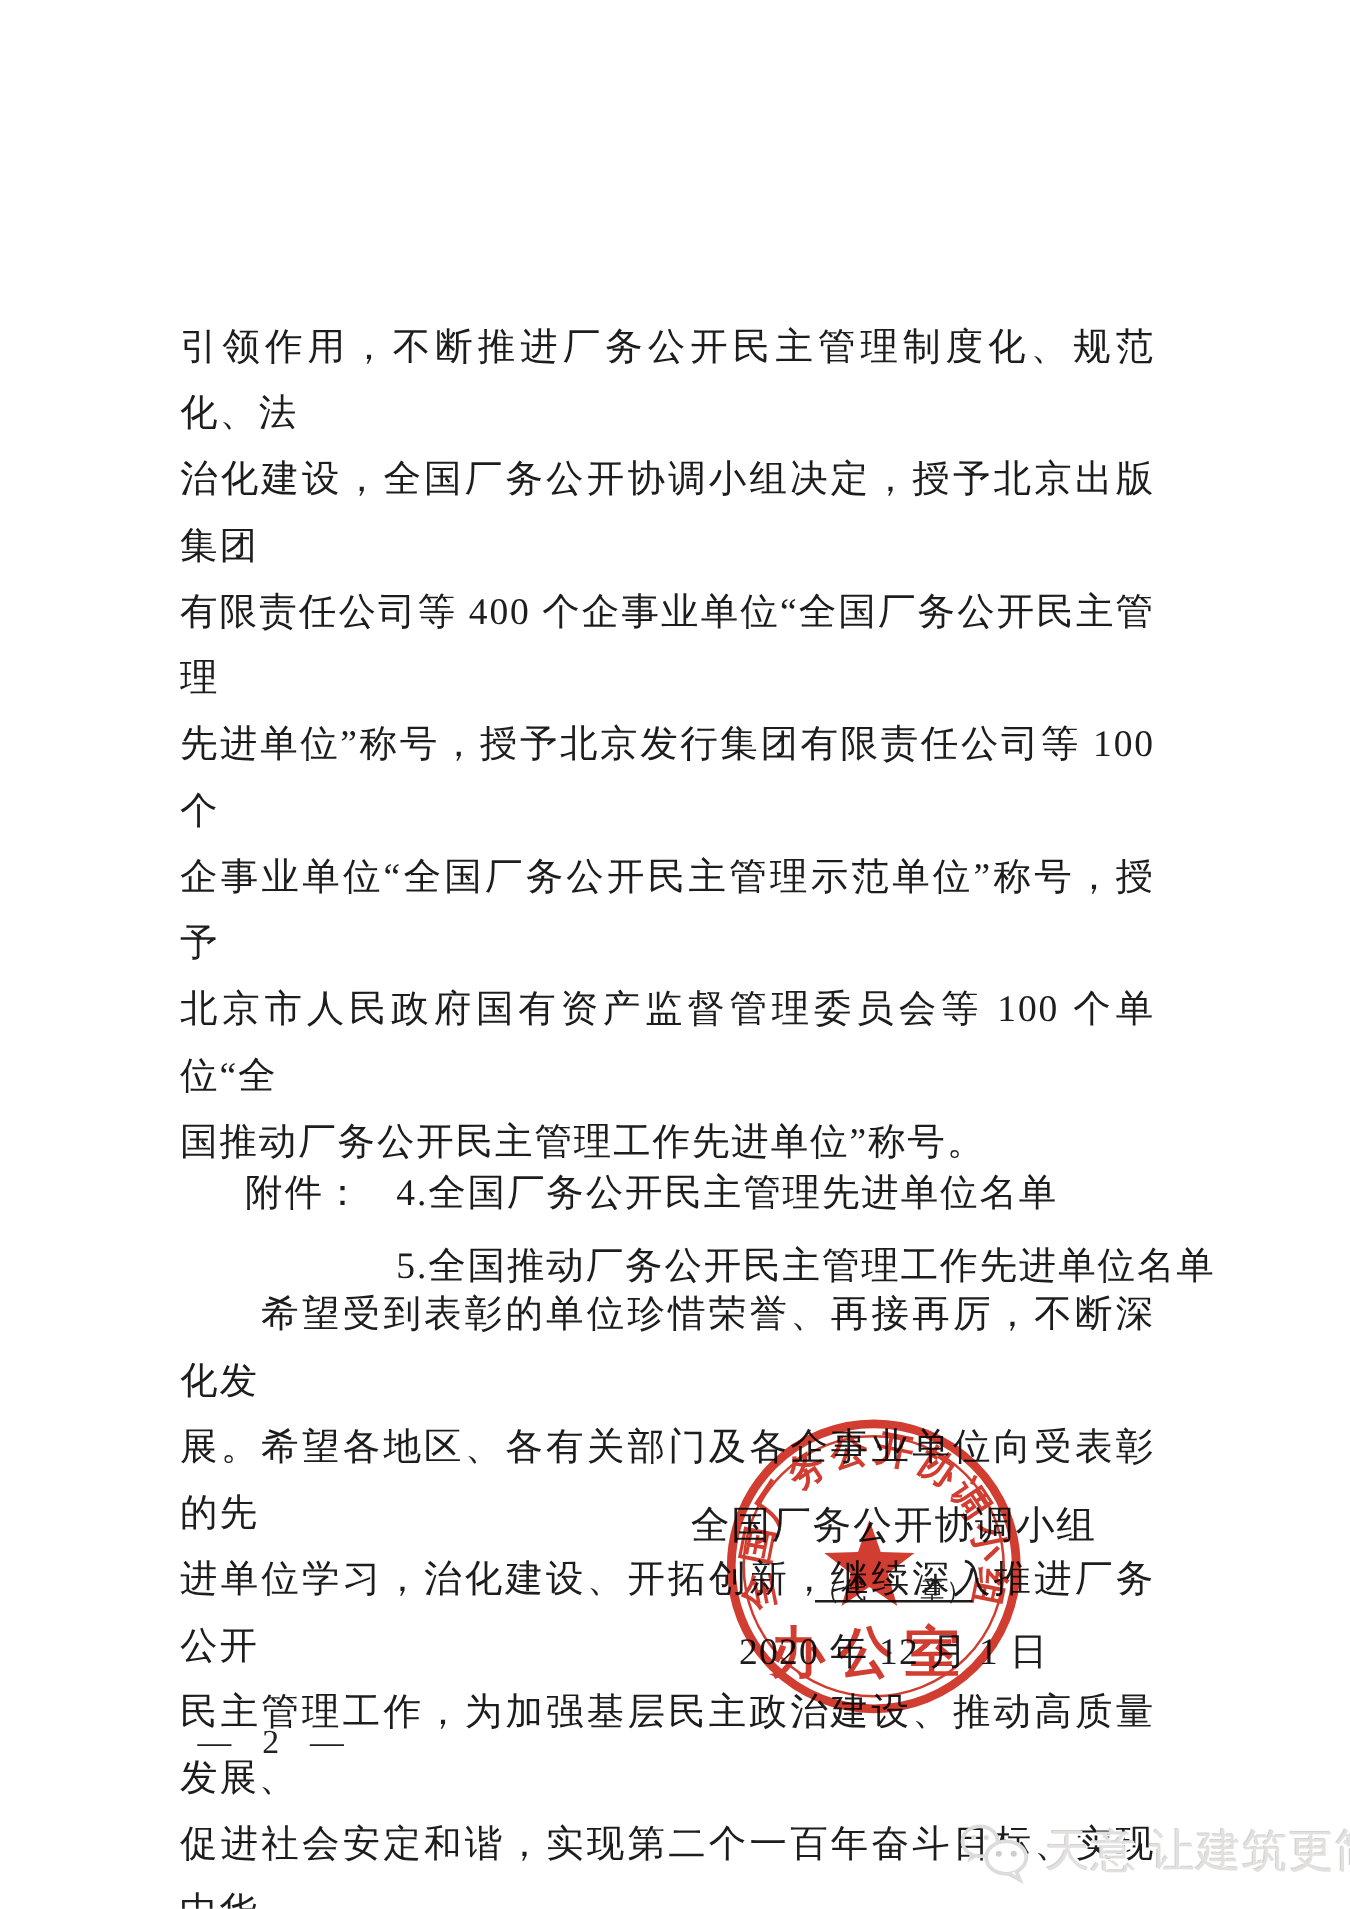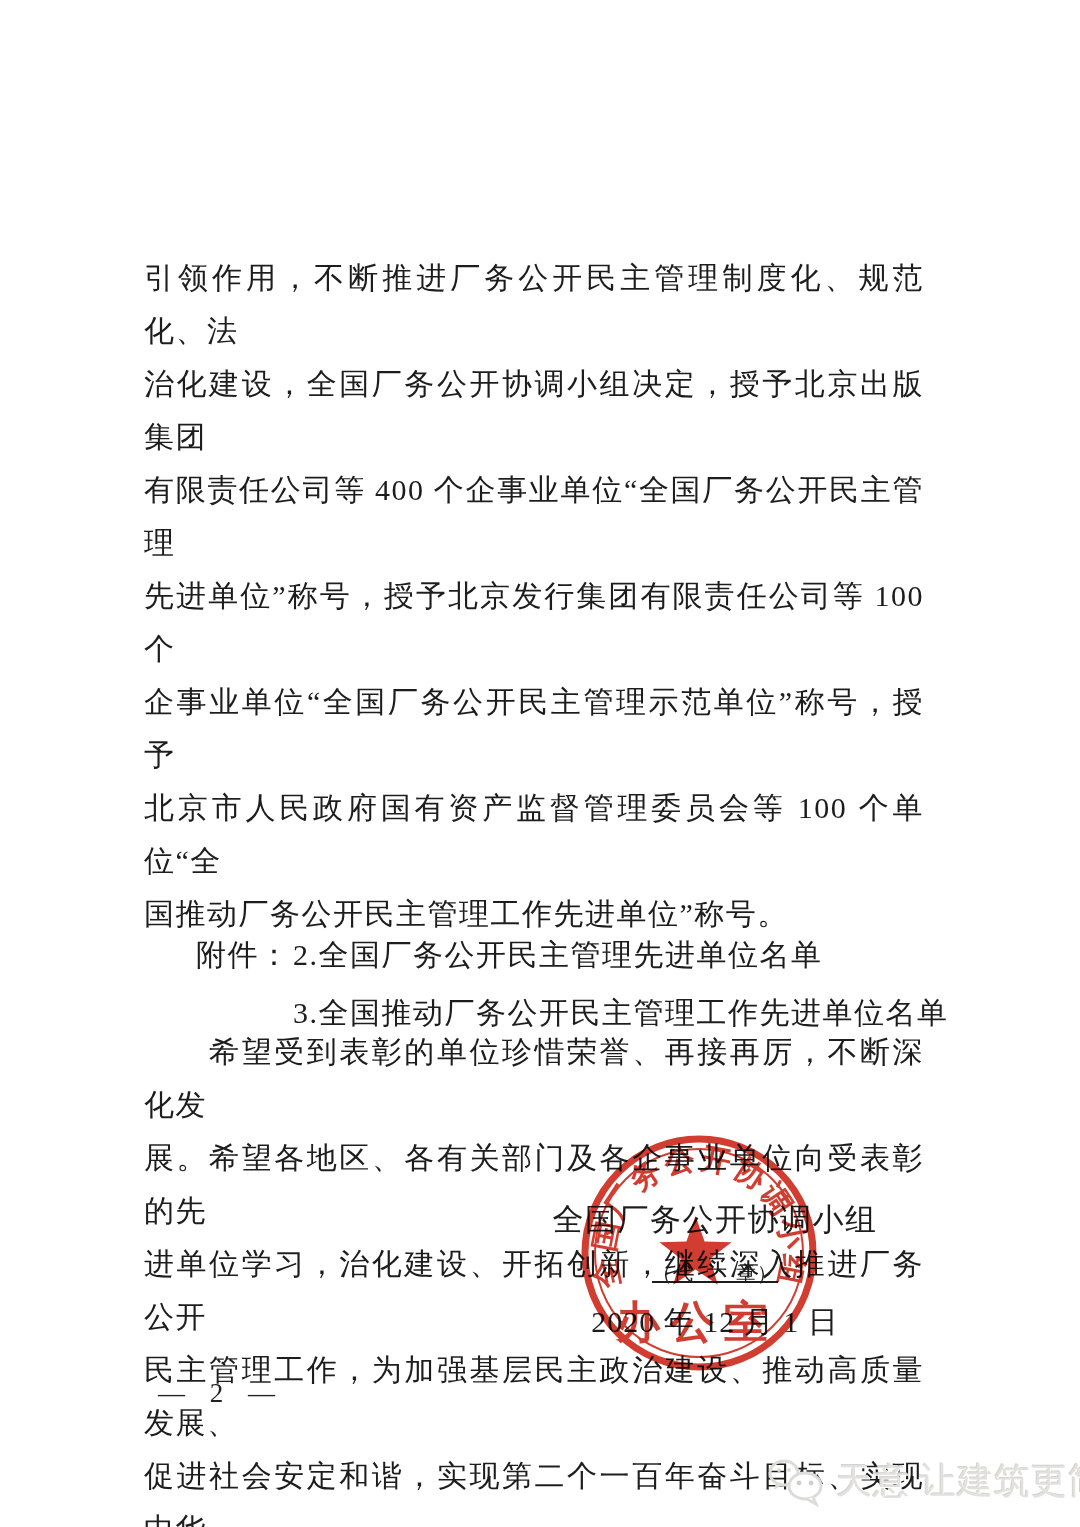--- a/index.html
+++ b/index.html
@@ -28,21 +28,21 @@
   .body-text p { margin: 16px; }
 
   
   .attachments {
     position: absolute;
     left: 196px; top: 926px;
     font-size: 30px; line-height: 58px;
     letter-spacing: 1.5px;
     color: #1d1d1d;
   }
-  .att-row { display: flex; }
+  .att-row { display: flex; gap: 24px; }
   .att-label { display: inline-block; width: 97px; flex: 0 0 97px; }
 
   
   .signature {
     position: absolute;
     left: 495px; top: 1198px; width: 440px;
     text-align: center;
     color: #1d1d1d;
   }
   .sig-org  { font-size: 31px; letter-spacing: 1.5px; line-height: 44px; }
@@ -108,28 +108,28 @@
 展。希望各地区、各有关部门及各企事业单位向受表彰的先
 进单位学习，治化建设、开拓创新，继续深入推进厂务公开
 民主管理工作，为加强基层民主政治建设、推动高质量发展、
 促进社会安定和谐，实现第二个一百年奋斗目标、实现中华
 民族伟大复兴的中国梦作出新的更大的贡献。</p>
   </div>
 
   <div class="attachments">
     <div class="att-row">
       <span class="att-label">附件：</span>
-      <span class="att-item">2.全国厂务公开民主管理先进单位名单</span>
+      <span class="att-item">4.全国厂务公开民主管理先进单位名单</span>
     </div>
     <div class="att-row">
       <span class="att-label"></span>
     </div>
     <div class="att-row">
       <span class="att-label"></span>
-      <span class="att-item">3.全国推动厂务公开民主管理工作先进单位名单</span>
+      <span class="att-item">5.全国推动厂务公开民主管理工作先进单位名单</span>
     </div>
   </div>
 
   <div class="signature">
     <div class="sig-org">全国厂务公开协调小组</div>
     <div class="sig-note">（代　　章）</div>
     <div class="sig-date">2020 年 12 月 1 日</div>
   </div>
 
   <svg class="seal" viewBox="0 0 250 250" xmlns="http://www.w3.org/2000/svg" aria-hidden="true">

